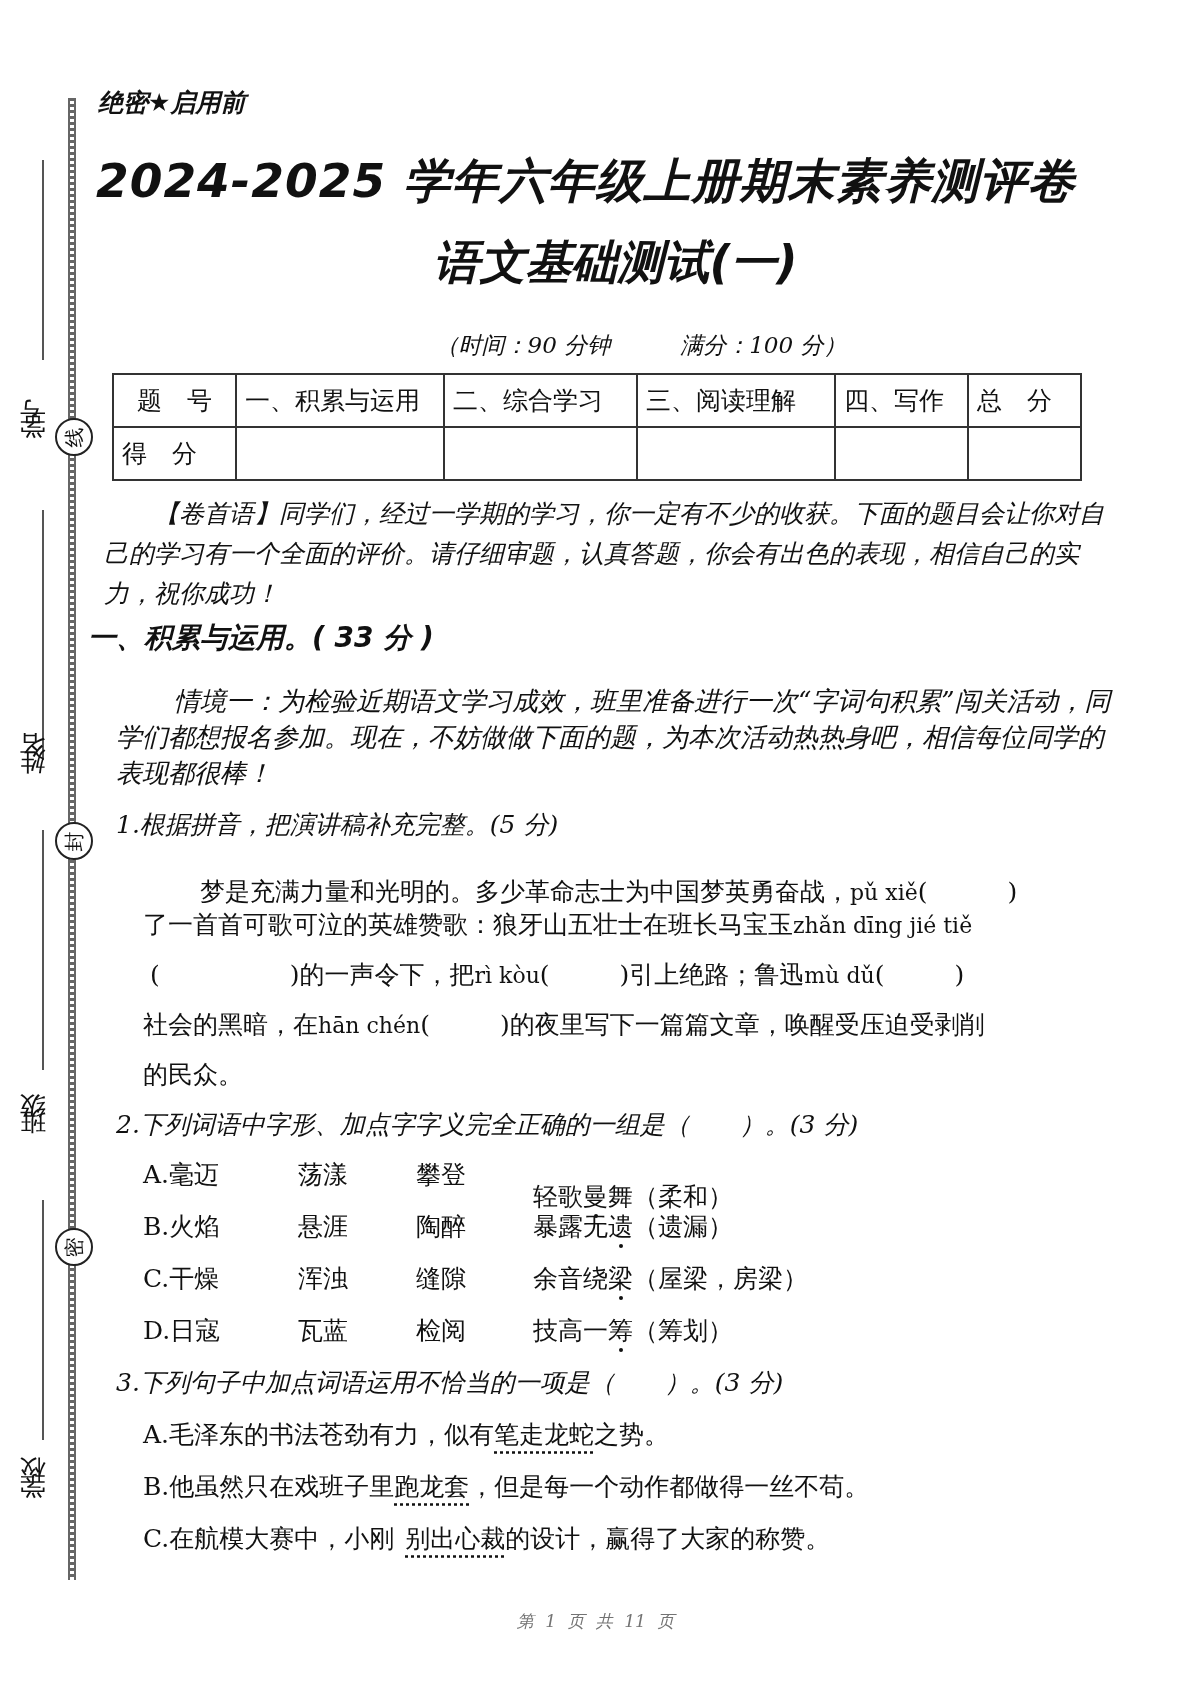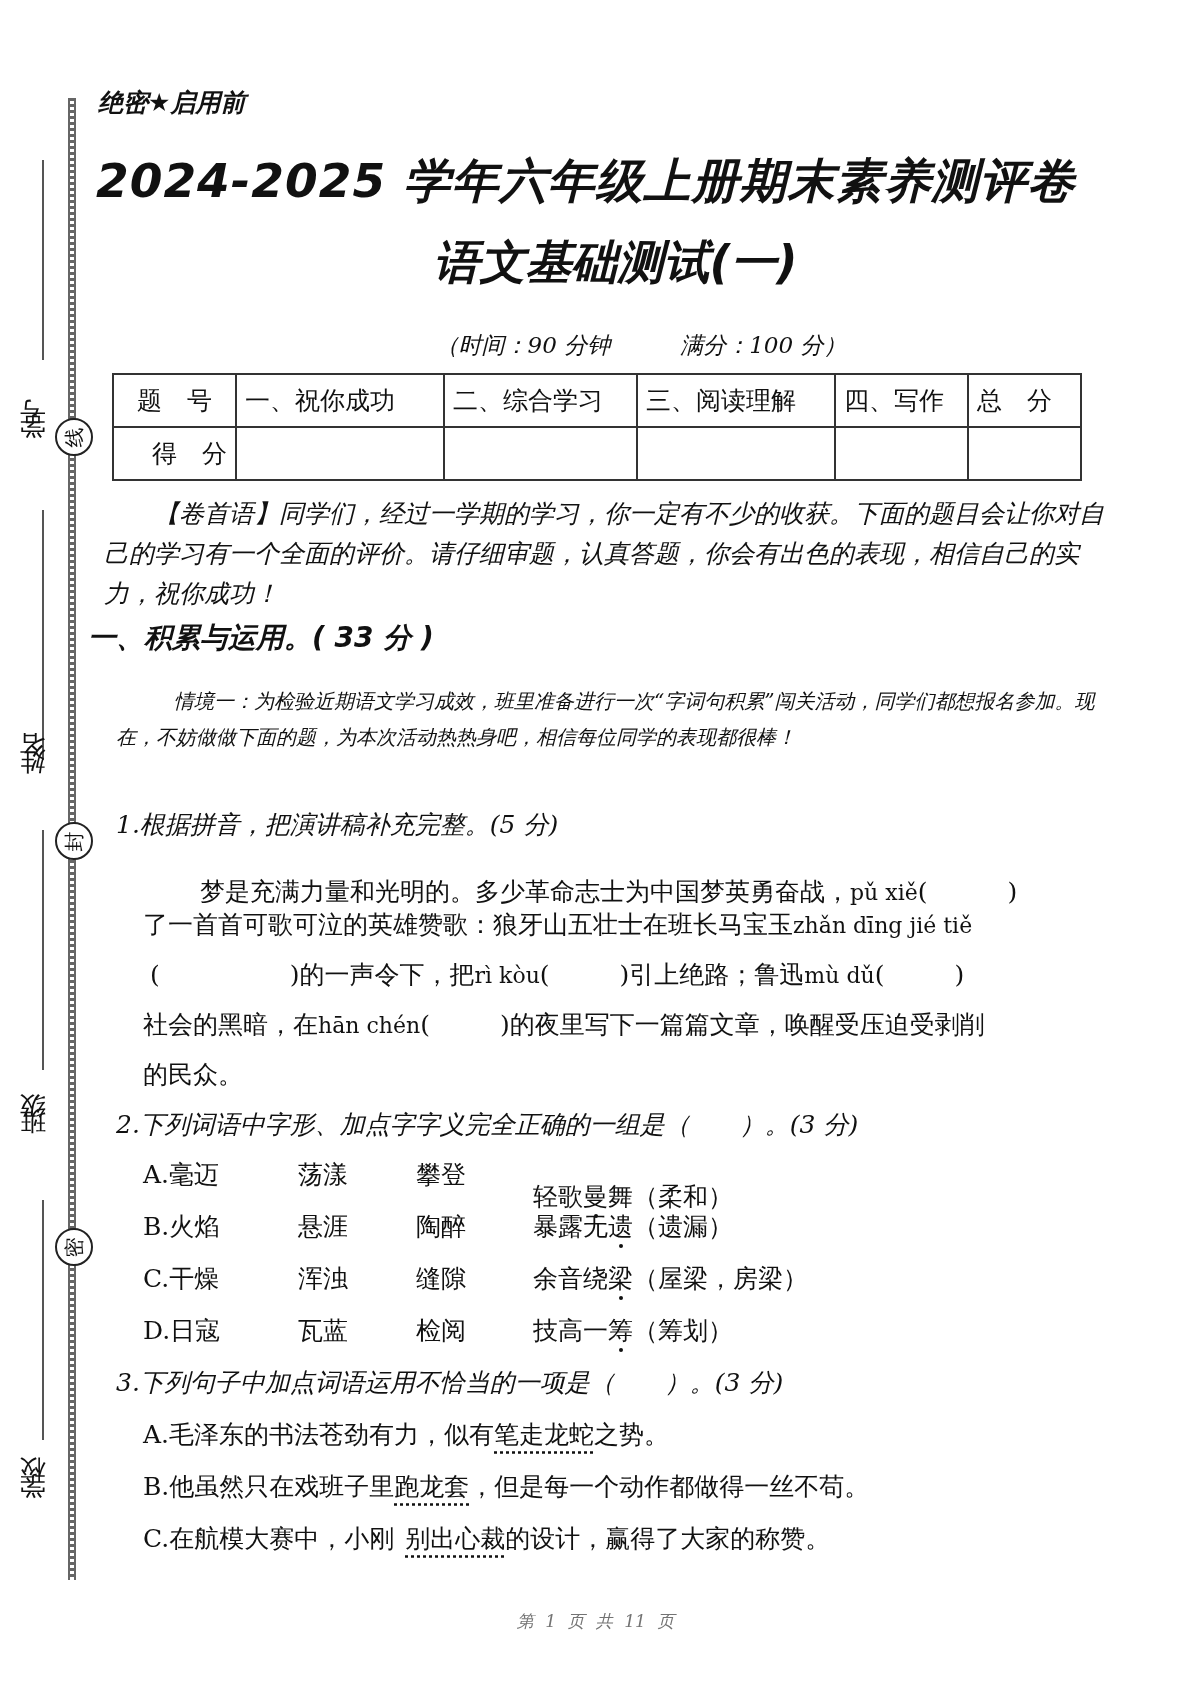--- a/index.html
+++ b/index.html
@@ -36,21 +36,21 @@
 
   table.score {
     position: absolute; left: 112px; top: 373px; border-collapse: collapse;
     font-family: "DejaVu Sans", sans-serif; font-size: 25px;
   }
   table.score td { border: 2px solid #333; height: 51px; padding: 0 8px; white-space: nowrap; }
 
   .para { font-size: 25px; line-height: 40px; }
   .preface { left: 104px; top: 494px; width: 1010px; text-indent: 50px; }
   .section { left: 88px; top: 619px; font-size: 28px; font-weight: bold; }
-  .scenario { left: 116px; top: 683px; width: 1000px; font-size: 20px; line-height: 36px; text-indent: 58px; font-family: "DejaVu Serif", serif; }
+  .scenario { left: 116px; top: 683px; width: 1000px; font-size: 26px; line-height: 36px; text-indent: 58px; font-family: "DejaVu Serif", serif; }
   .q { left: 116px; font-size: 25px; }
   .line { position: absolute; font-size: 25px; white-space: nowrap; }
   .py { font-size: 22px; font-family: "DejaVu Serif", serif; }
   .blank { display: inline-block; }
   .opt-row { position: absolute; left: 143px; font-size: 25px; white-space: nowrap; }
   .opt-row span.c { position: absolute; }
   .dot { position: relative; }
   .dot::after {
     content: ""; position: absolute; left: 50%; bottom: -7px; width: 4px; height: 4px;
     margin-left: -2px; border-radius: 50%; background: #111;
@@ -84,28 +84,28 @@
 <div class="abs title sans">2024-2025 学年六年级上册期末素养测评卷</div>
 <div class="abs subtitle sans">语文基础测试(一)</div>
 <div class="abs timeline">
   <span>（时间：90 分钟</span><span class="gap"></span><span>满分：100 分）</span>
 </div>
 
 <table class="score">
   <tbody>
       <tr>
     <td style="width:105px;text-align:center;">题　号</td>
-    <td style="width:190px;">一、祝你成功</td>
+    <td style="width:190px;">一、积累与运用</td>
     <td style="width:175px;">二、综合学习</td>
     <td style="width:180px;">三、阅读理解</td>
     <td style="width:115px;">四、写作</td>
     <td style="width:95px;">总　分</td>
   </tr>
   <tr>
-    <td style="text-align:right;">得　分</td>
+    <td style="text-align:left;">得　分</td>
     <td></td>
     <td></td>
     <td></td>
     <td></td>
     <td></td>
   </tr>
 </tbody>
   </table>
 
 <div class="abs para preface">【卷首语】同学们，经过一学期的学习，你一定有不少的收获。下面的题目会让你对自己的学习有一个全面的评价。请仔细审题，认真答题，你会有出色的表现，相信自己的实力，祝你成功！</div>

